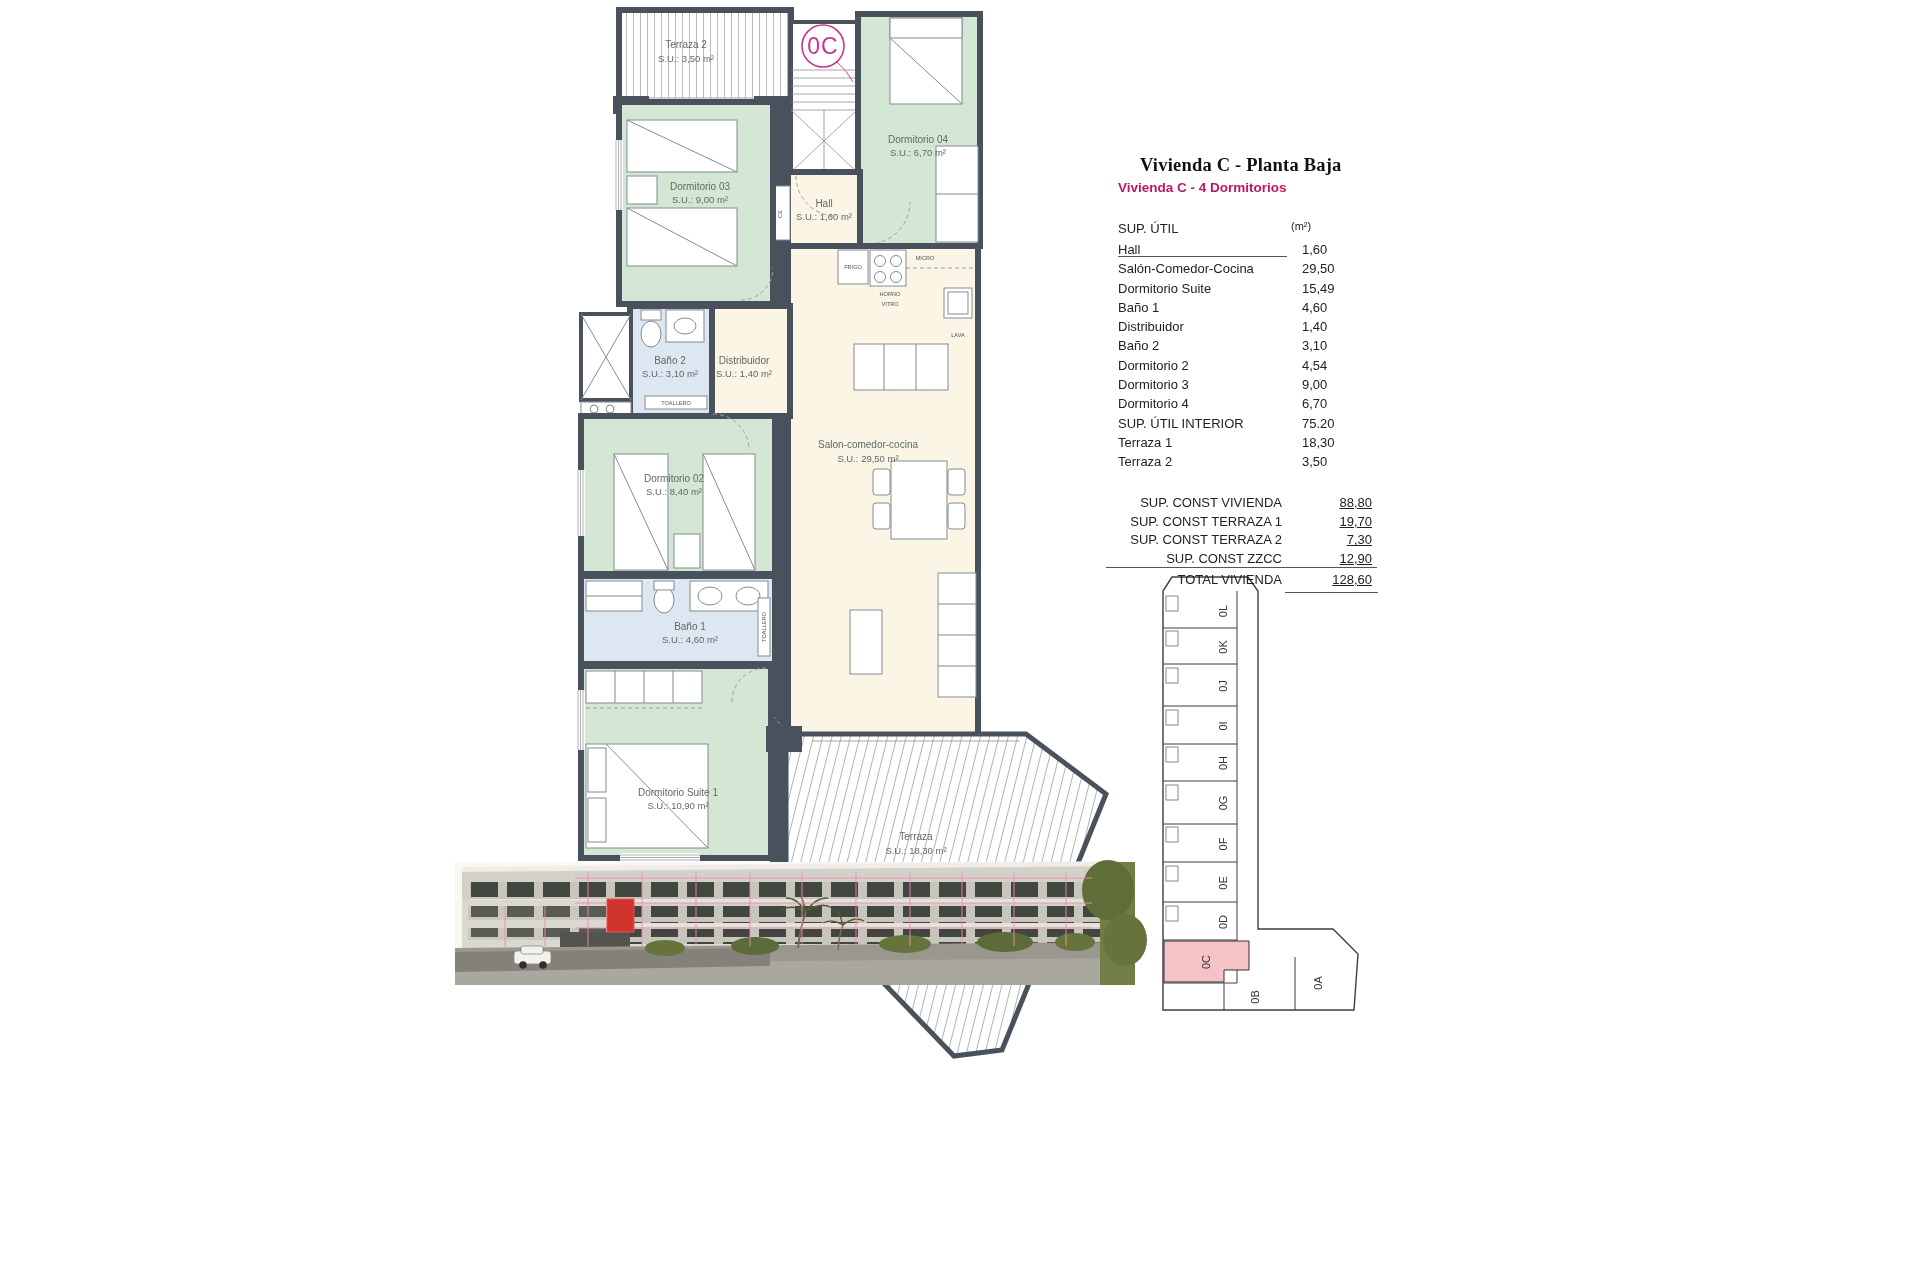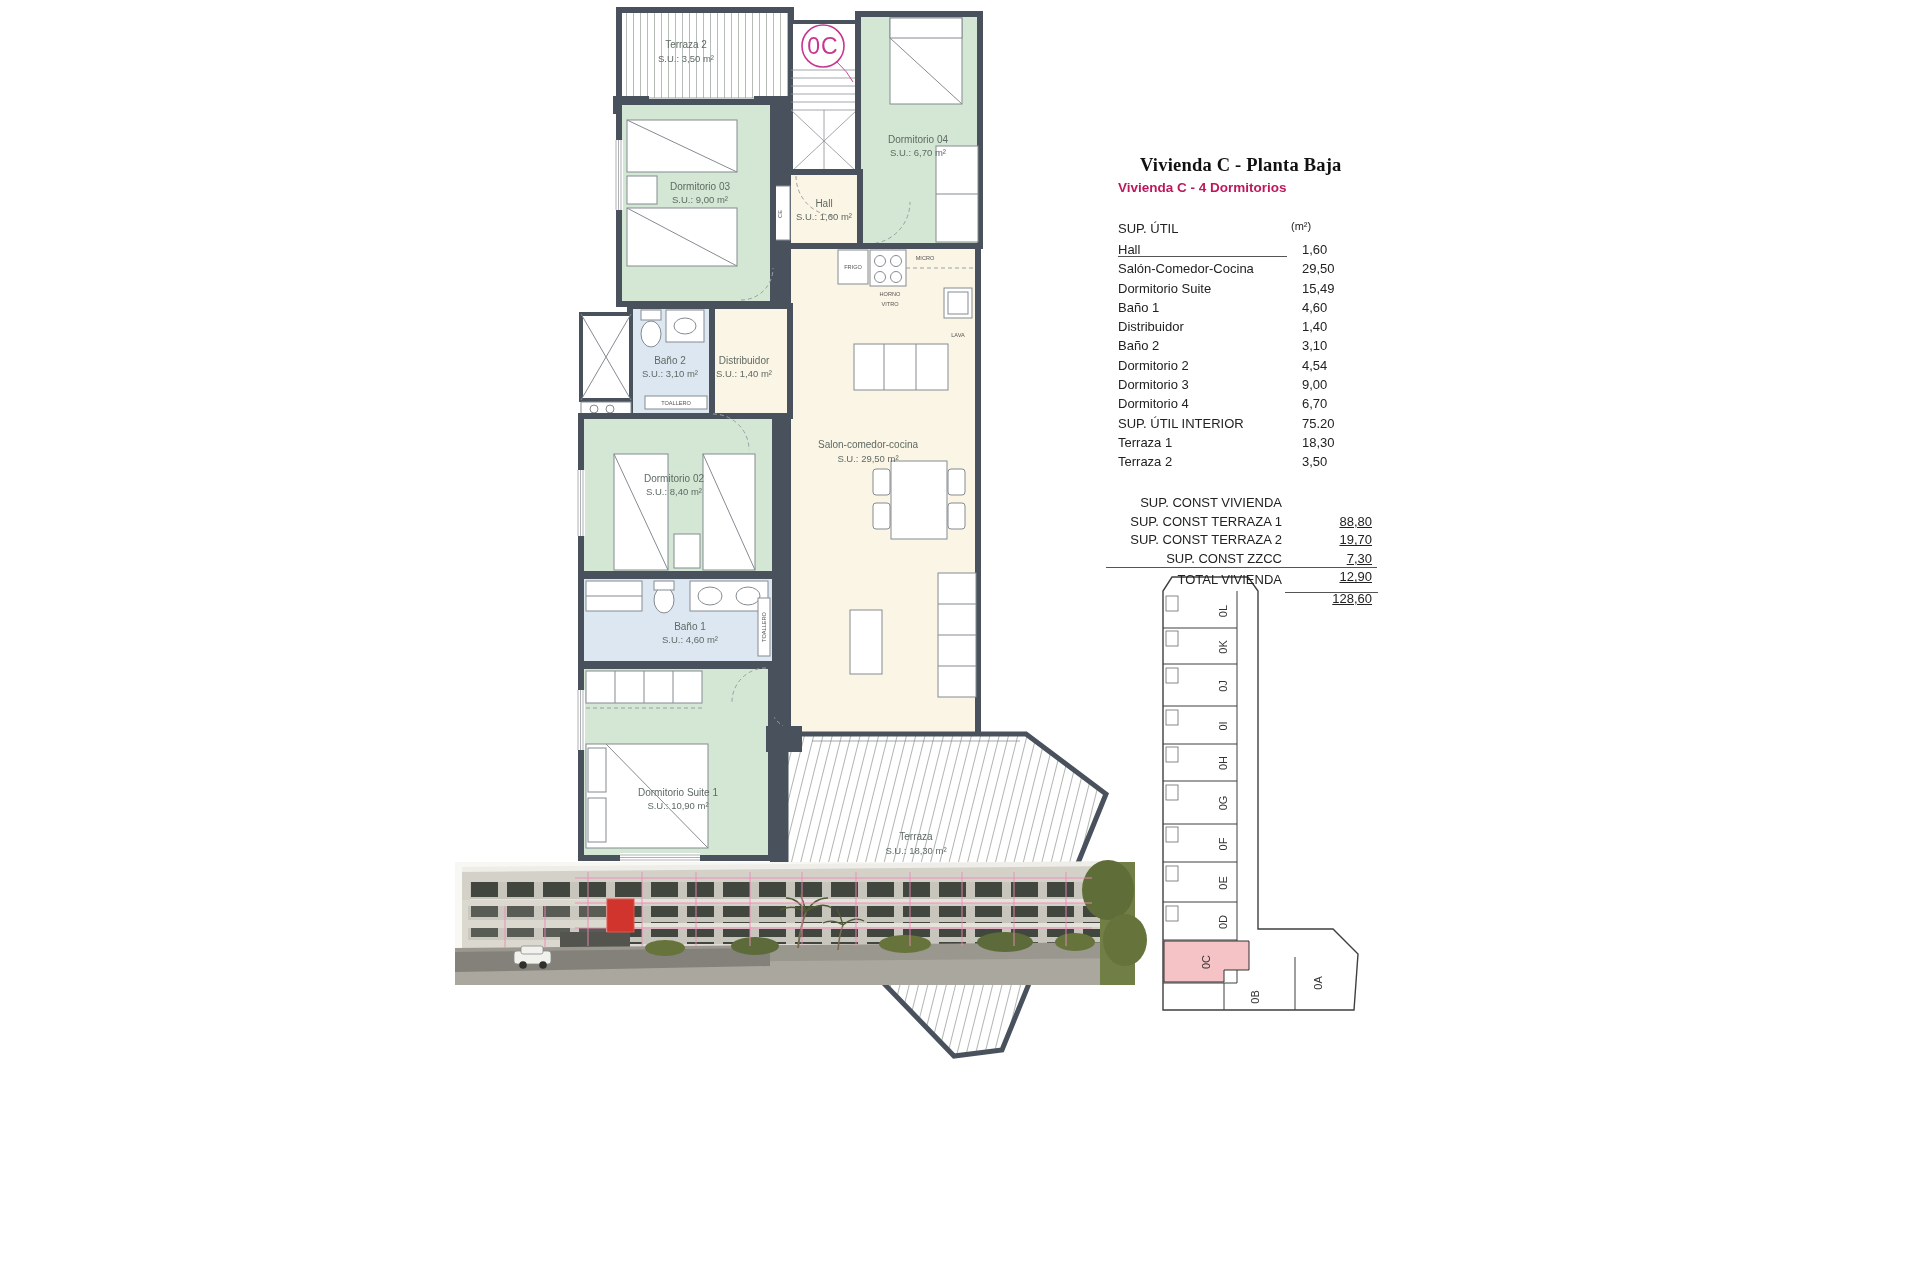--- a/index.html
+++ b/index.html
@@ -17,21 +17,21 @@
   
   .abs{position:absolute;}
   .title{font-size:18.5px;font-weight:bold;color:#111;letter-spacing:.2px;font-family:Liberation Serif, serif;}
   .subtitle{font-size:13.5px;font-weight:bold;color:#be185d;}
   .thead{font-size:13px;color:#222;}
   .thlabel{display:inline-block;width:169px;border-bottom:1.2px solid #555;padding-bottom:20px;}
   .thunit{font-size:11px;position:relative;top:-3px;margin-left:4px;}
   .trow{display:flex;width:254px;height:19.3px;line-height:19.3px;font-size:13px;color:#222;}
   .trow .lab{flex:1;text-align:left;}
   .trow .val{width:70px;text-align:left;}
-  .srow{display:flex;width:254px;height:18.6px;line-height:18.6px;font-size:13px;color:#222;flex-direction:column;}
+  .srow{display:flex;width:254px;height:18.6px;line-height:18.6px;font-size:13px;color:#222;}
   .srow .lab{width:164px;text-align:right;}
   .srow .val{flex:1;text-align:right;text-decoration:underline;}
   .hline{position:absolute;height:1.2px;background:#555;}
 </style>
 </head>
 <body>
 
 <div id="page">
 
 <svg width="1920" height="1280" viewBox="0 0 1920 1280">

